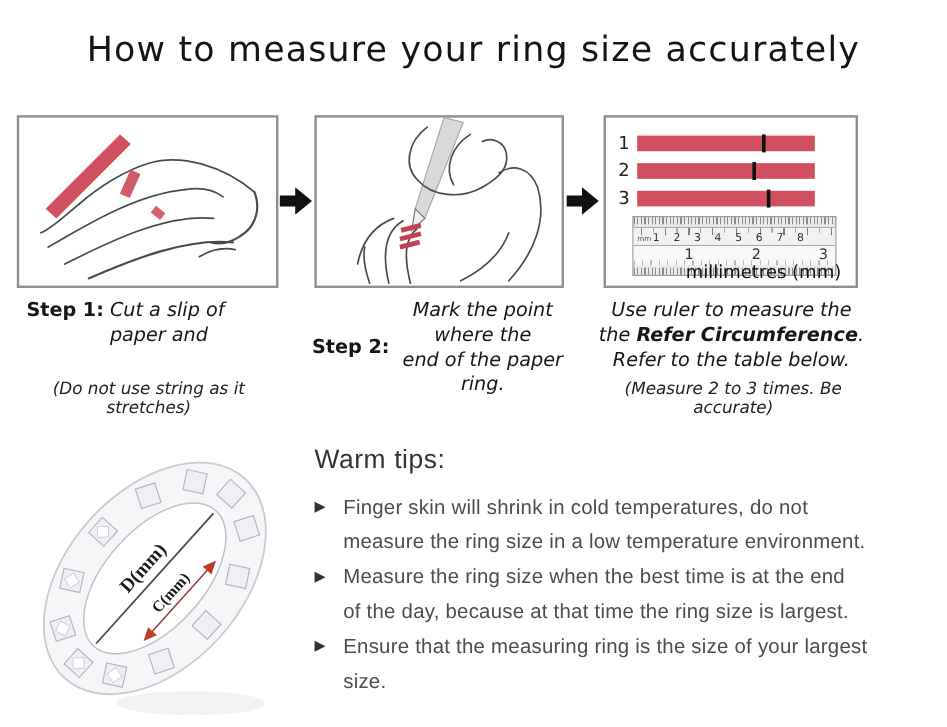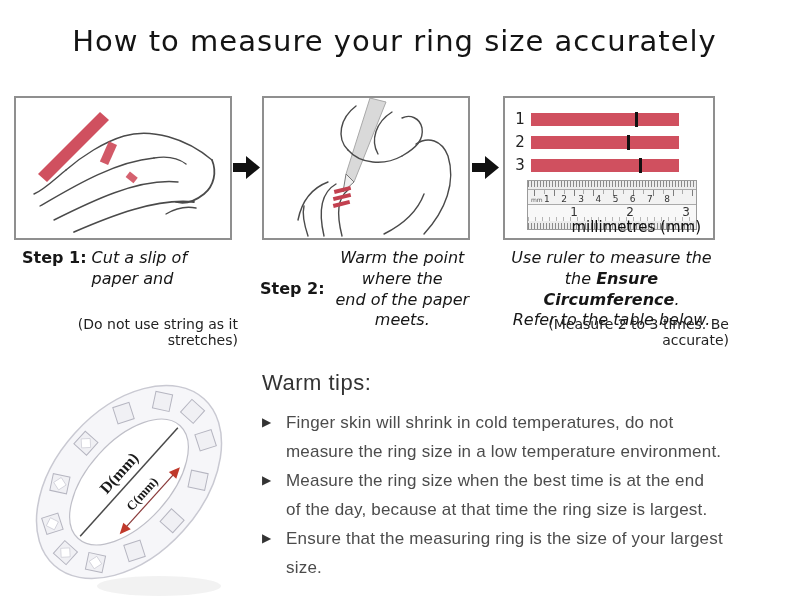--- a/index.html
+++ b/index.html
@@ -53,21 +53,21 @@
 
   
   .caption{position:absolute;top:248px;display:flex;font-size:16px;line-height:1.3;color:#161616;}
   .cap1{left:22px;width:215px;}
   .cap2{left:260px;width:215px;align-items:center;}
   .cap3{left:499px;width:225px;}
   .cap-label{font-weight:bold;white-space:nowrap;margin-right:5px;}
   .cap-text{text-align:left;}
   .cap-text.centered{text-align:center;}
   .cap-line{display:block;font-style:italic;}
-  .note{position:absolute;font-size:14px;color:#222;text-align:right;}
+  .note{position:absolute;font-size:14px;color:#222;text-align:center;font-style:italic;}
   .note1{left:10px;top:316px;width:228px;}
   .note3{left:493px;top:316px;width:236px;}
 
   
   .ring-figure{position:absolute;left:4px;top:360px;width:252px;height:244px;}
 
   
   .tips-heading{position:absolute;left:262px;top:370px;margin:0;font-size:22px;
       font-weight:400;color:#333;font-family:"Liberation Sans",sans-serif;letter-spacing:.5px;}
   .tips-list{position:absolute;left:262px;top:408px;width:522px;margin:0;padding:0;
@@ -183,29 +183,29 @@
     <span class="cap-label">Step 1:</span>
     <span class="cap-text">
       <span class="cap-line">Cut a slip of paper and</span>
     </span>
   </div>
   <div class="note note1">(Do not use string as it stretches)</div>
 
   <div class="caption cap2">
     <span class="cap-label">Step 2:</span>
     <span class="cap-text centered">
-      <span class="cap-line">Warm the point where the</span>
-      <span class="cap-line">end of the paper meets.</span>
+      <span class="cap-line">Mark the point where the</span>
+      <span class="cap-line">end of the paper ring.</span>
     </span>
   </div>
 
   <div class="caption cap3">
     <span class="cap-text centered">
       <span class="cap-line">Use ruler to measure the</span>
-      <span class="cap-line"><span>the </span><b>Ensure Circumference</b><span>.</span></span>
+      <span class="cap-line"><span>the </span><b>Refer Circumference</b><span>.</span></span>
       <span class="cap-line">Refer to the table below.</span>
     </span>
   </div>
   <div class="note note3">(Measure 2 to 3 times. Be accurate)</div>
 
   <div class="ring-figure">
     <svg width="252" height="244" viewBox="0 0 252 244">
       <ellipse cx="155" cy="226" rx="62" ry="10" fill="#e9e9e9" opacity="0.6"></ellipse>
       <g transform="rotate(-48 125 122)">
         <ellipse cx="125" cy="122" rx="112" ry="73" fill="#f6f6f9" stroke="#c9c9d2" stroke-width="1.5"></ellipse>

